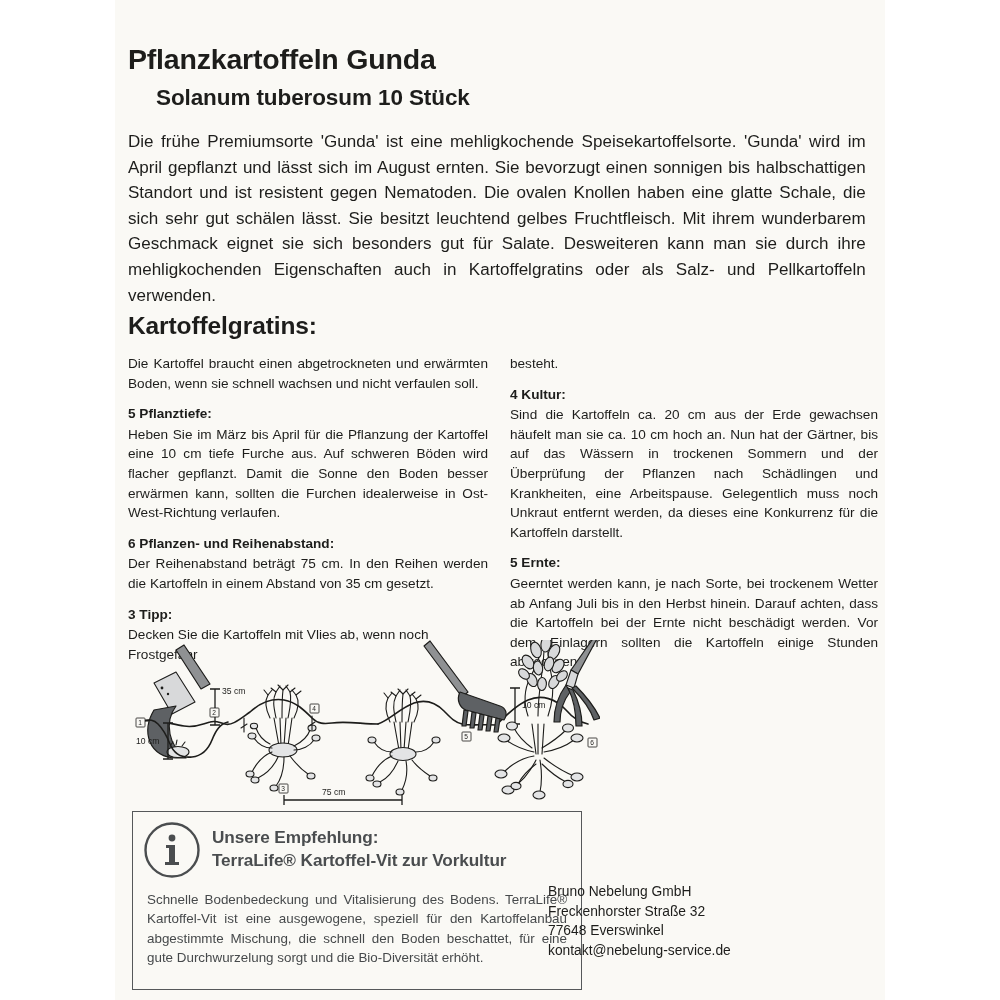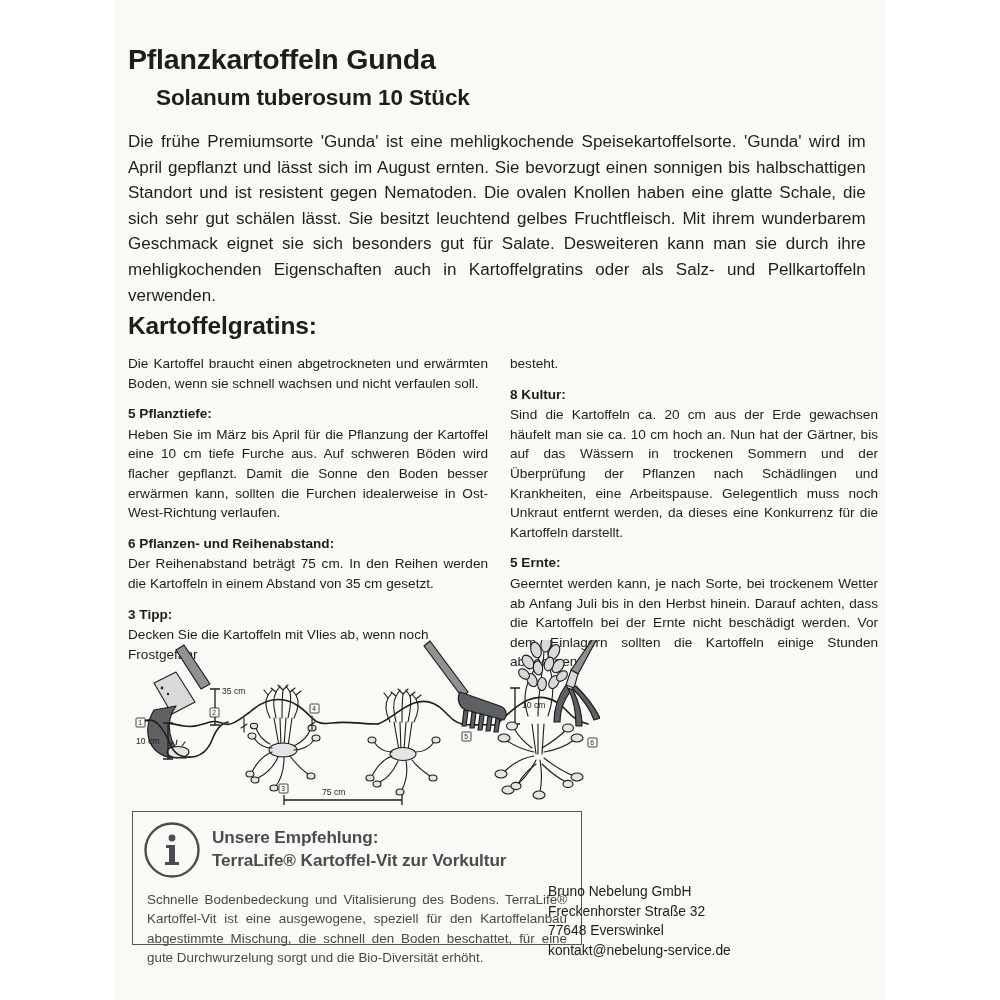--- a/index.html
+++ b/index.html
@@ -115,21 +115,21 @@
     height: 172px;
   }
   #illustration svg { display: block; }
 
   
   #infobox {
     position: absolute;
     left: 4px;
     top: 795px;
     width: 450px;
-    height: 134px;
+    height: 179px;
     border: 1.6px solid #55585a;
     background: #faf9f5;
     box-sizing: border-box;
   }
   #infobox .ico {
     position: absolute;
     left: 10px;
     top: 9px;
     width: 58px;
     height: 58px;
@@ -199,21 +199,21 @@
         <h4>3 Tipp:</h4>
         <div class="body last-left">Decken Sie die Kartoffeln mit Vlies ab, wenn noch Frostgefahr</div>
       </div>
     </div>
 
     <div class="col right">
       <div class="blk">
         <div class="body">besteht.</div>
       </div>
       <div class="blk">
-        <h4>8 Kultur:</h4>
+        <h4>4 Kultur:</h4>
         <div class="body">Sind die Kartoffeln ca. 20 cm aus der Erde gewachsen häufelt man sie ca. 10 cm hoch an. Nun hat der Gärtner, bis auf das Wässern in trockenen Sommern und der Überprüfung der Pflanzen nach Schädlingen und Krankheiten, eine Arbeitspause. Gelegentlich muss noch Unkraut entfernt werden, da dieses eine Konkurrenz für die Kartoffeln darstellt.</div>
       </div>
       <div class="blk">
         <h4>5 Ernte:</h4>
         <div class="body">Geerntet werden kann, je nach Sorte, bei trockenem Wetter ab Anfang Juli bis in den Herbst hinein. Darauf achten, dass die Kartoffeln bei der Ernte nicht beschädigt werden. Vor dem Einlagern sollten die Kartoffeln einige Stunden abtrocknen.</div>
       </div>
     </div>
 
     <div id="illustration">
       <svg width="468" height="172" viewBox="0 0 468 172" xmlns="http://www.w3.org/2000/svg">

